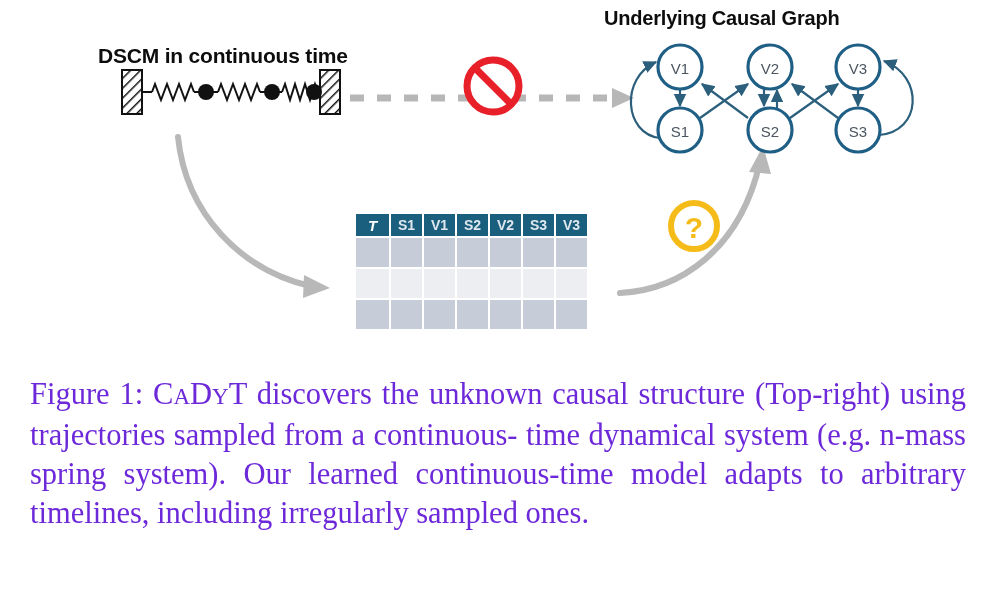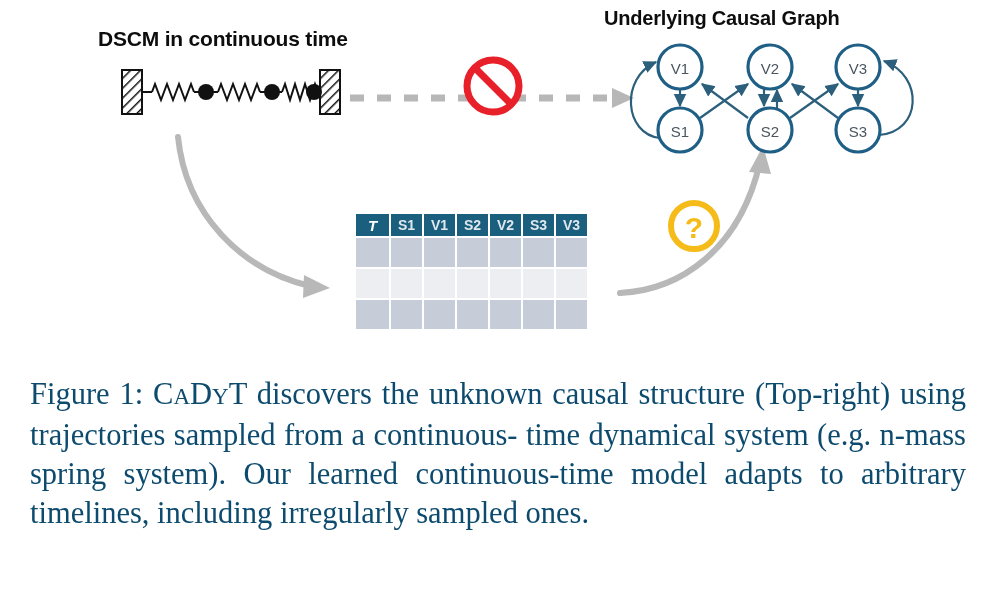--- a/index.html
+++ b/index.html
@@ -29,21 +29,21 @@
     position: absolute;
     font-family: "Liberation Sans", sans-serif;
     font-weight: bold;
     color: #0d0d0d;
     letter-spacing: -0.2px;
     white-space: nowrap;
     line-height: 1;
   }
   #title-dscm {
     left: 98px;
-    top: 28px;
+    top: 45px;
     font-size: 21px;
   }
   #title-sampled {
     left: 340px;
     top: 180px;
     font-size: 21px;
   }
   #title-graph {
     left: 604px;
     top: 8px;
@@ -155,21 +155,21 @@
 
   
   #caption {
     position: absolute;
     left: 30px;
     top: 375px;
     width: 936px;
     font-family: "Liberation Serif", serif;
     font-size: 30.5px;
     line-height: 39px;
-    color: #0c4a6e;
+    color: #6d28d9;
     text-align: justify;
     text-justify: inter-word;
   }
   #caption .smallcaps-first { font-size: 30.5px; }
   #caption .smallcaps { font-size: 23px; }
 </style>
 </head>
 <body>
 
 <div id="figure-region">

